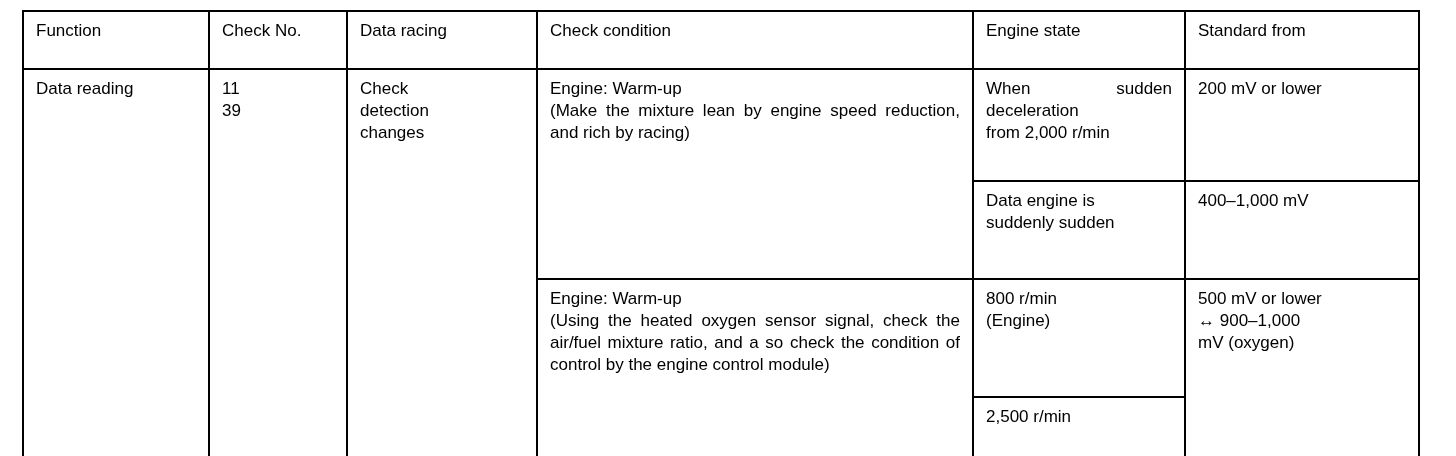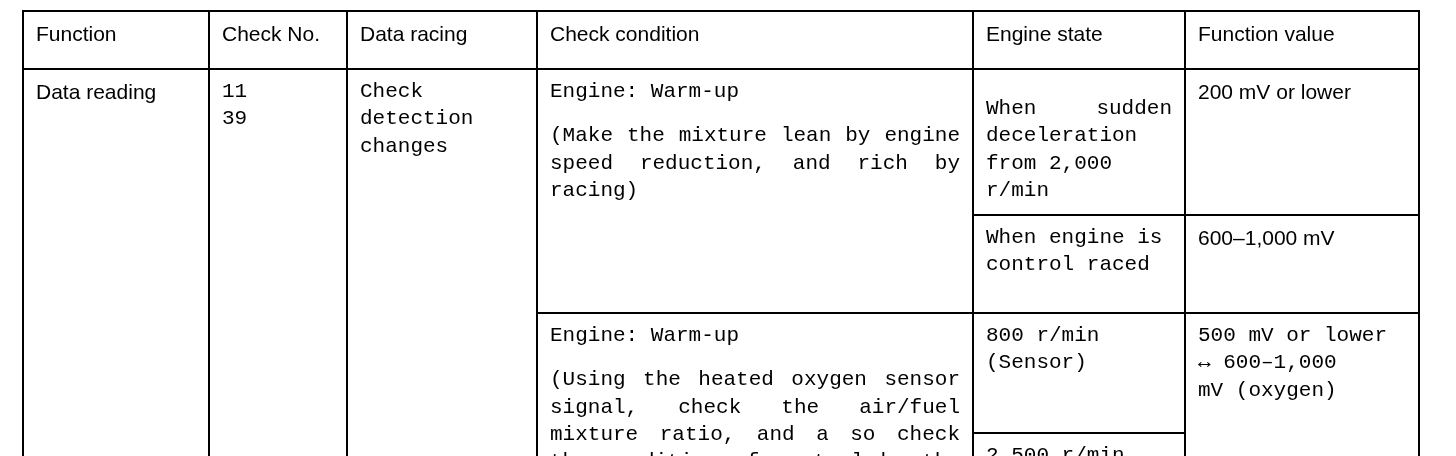--- a/index.html
+++ b/index.html
@@ -25,48 +25,47 @@
     left: 22px;
     top: 10px;
     width: 1396px;
     border-collapse: collapse;
     table-layout: fixed;
   }
   table.spec td, table.spec th {
     border: 2px solid #000000;
     vertical-align: top;
     padding: 8px 12px 10px 12px;
-    font-size: 21px;
+    font-size: 17px;
     line-height: 1.30;
     font-weight: normal;
     text-align: left;
     background: #ffffff;
   }
   thead td {
     height: 38px;
     vertical-align: middle;
     padding-top: 4px;
     padding-bottom: 4px;
   }
   .col-function  { width: 186px; }
   .col-item      { width: 138px; }
   .col-display   { width: 190px; }
   .col-check     { width: 436px; }
   .col-engine    { width: 212px; }
   .col-standard  { width: 234px; }
-  .line { display: block; font-family: Liberation Mono, monospace; }
+  .line { display: block; }
   .pad-cell { padding-top: 14px; }
   .tall-1 { height: 92px; }
   .tall-2 { height: 78px; }
   .tall-3 { height: 98px; }
   .tall-4 { height: 60px; }
   .justify-block {
     text-align: justify;
     text-align-last: left;
-    margin-top: 17px;
   }
 </style>
 </head>
 <body>
 
 <div class="sheet">
   <table class="spec">
     <colgroup>
       <col class="col-function">
       <col class="col-item">
@@ -75,21 +74,21 @@
       <col class="col-engine">
       <col class="col-standard">
     </colgroup>
     <thead>
       <tr>
         <td>Function</td>
         <td>Check No.</td>
         <td>Data racing</td>
         <td>Check condition</td>
         <td>Engine state</td>
-        <td>Function value</td>
+        <td>Standard from</td>
       </tr>
     </thead>
     <tbody>
       <tr>
         <td rowspan="4" class="tall-1">Data reading</td>
         <td rowspan="4">
           <span class="line">11</span>
           <span class="line">39</span>
         </td>
         <td rowspan="4">
@@ -102,37 +101,37 @@
           <span class="line justify-block">(Make the mixture lean by engine speed reduction, and rich by racing)</span>
         </td>
         <td class="tall-1">
           <span class="line justify-block">When sudden deceleration</span>
           <span class="line">from 2,000 r/min</span>
         </td>
         <td class="tall-1">200 mV or lower</td>
       </tr>
       <tr>
         <td class="tall-2">
-          <span class="line">When engine is</span>
-          <span class="line">control raced</span>
+          <span class="line">Data engine is</span>
+          <span class="line">suddenly sudden</span>
         </td>
-        <td class="tall-2">600–1,000 mV</td>
+        <td class="tall-2">400–1,000 mV</td>
       </tr>
       <tr>
         <td rowspan="2" class="tall-3">
           <span class="line">Engine: Warm-up</span>
           <span class="line justify-block">(Using the heated oxygen sensor signal, check the air/fuel mixture ratio, and a so check the condition of control by the engine control module)</span>
         </td>
         <td class="tall-3">
           <span class="line">800 r/min</span>
-          <span class="line">(Sensor)</span>
+          <span class="line">(Engine)</span>
         </td>
         <td rowspan="2" class="tall-3">
           <span class="line">500 mV or lower</span>
-          <span class="line">↔   600–1,000</span>
+          <span class="line">↔   900–1,000</span>
           <span class="line">mV (oxygen)</span>
         </td>
       </tr>
       <tr>
         <td class="tall-4 pad-cell">
           <span class="line">2,500 r/min</span>
         </td>
       </tr>
     </tbody>
   </table>

